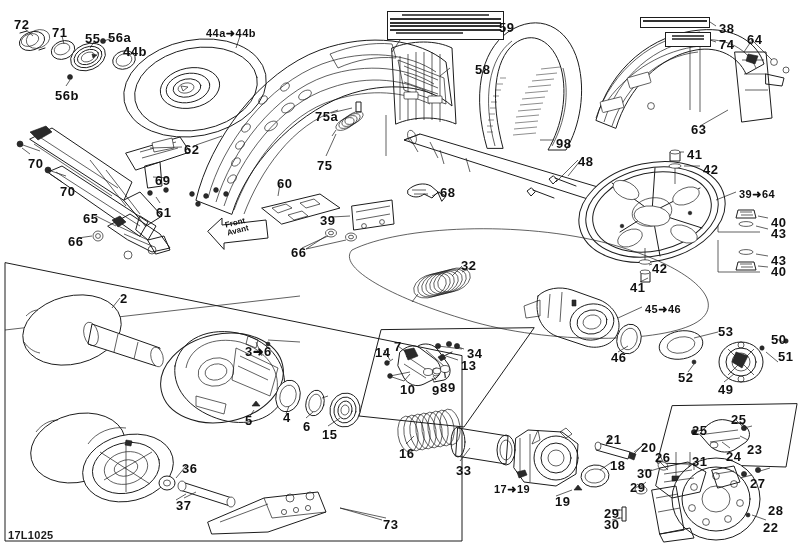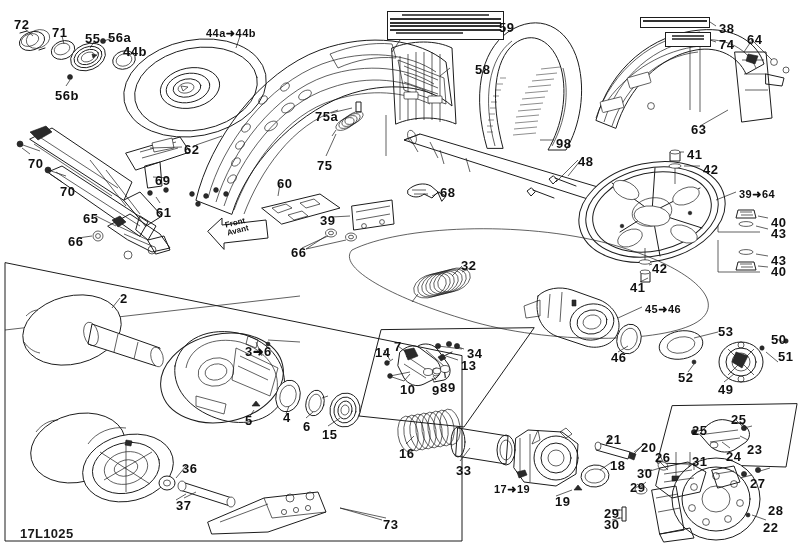--- a/index.html
+++ b/index.html
@@ -27,23 +27,23 @@
   #art{position:absolute;left:0;top:0;width:800px;height:543px;}
   #art *{vector-effect:non-scaling-stroke;}
   .st{fill:none;stroke:#1d1d1d;stroke-width:1;stroke-linejoin:round;stroke-linecap:round;}
   .st2{fill:none;stroke:#1d1d1d;stroke-width:.7;}
   .stf{fill:#ffffff;stroke:#1d1d1d;stroke-width:1;}
   .stf2{fill:#ffffff;stroke:#1d1d1d;stroke-width:.7;}
   .dk{fill:#2a2a2a;stroke:#1d1d1d;stroke-width:.6;}
   .hatch{fill:none;stroke:#1d1d1d;stroke-width:.5;}
   
   #footer{
-    position:absolute;left:20px;bottom:2px;
+    position:absolute;left:8px;bottom:2px;
     font-family:"Liberation Sans",sans-serif;
-    font-size:13px;font-weight:bold;color:#1a1a1a;letter-spacing:.3px;
+    font-size:11px;font-weight:bold;color:#1a1a1a;letter-spacing:.3px;
   }
   
   #frontAvant{position:absolute;left:206px;top:210px;width:64px;height:40px;}
   #frontAvant .txt{
     position:absolute;left:20px;top:9px;
     font-size:8px;font-weight:bold;color:#111;
     transform:rotate(-14deg);line-height:1.05;
     font-family:"Liberation Sans",sans-serif;
   }
   

